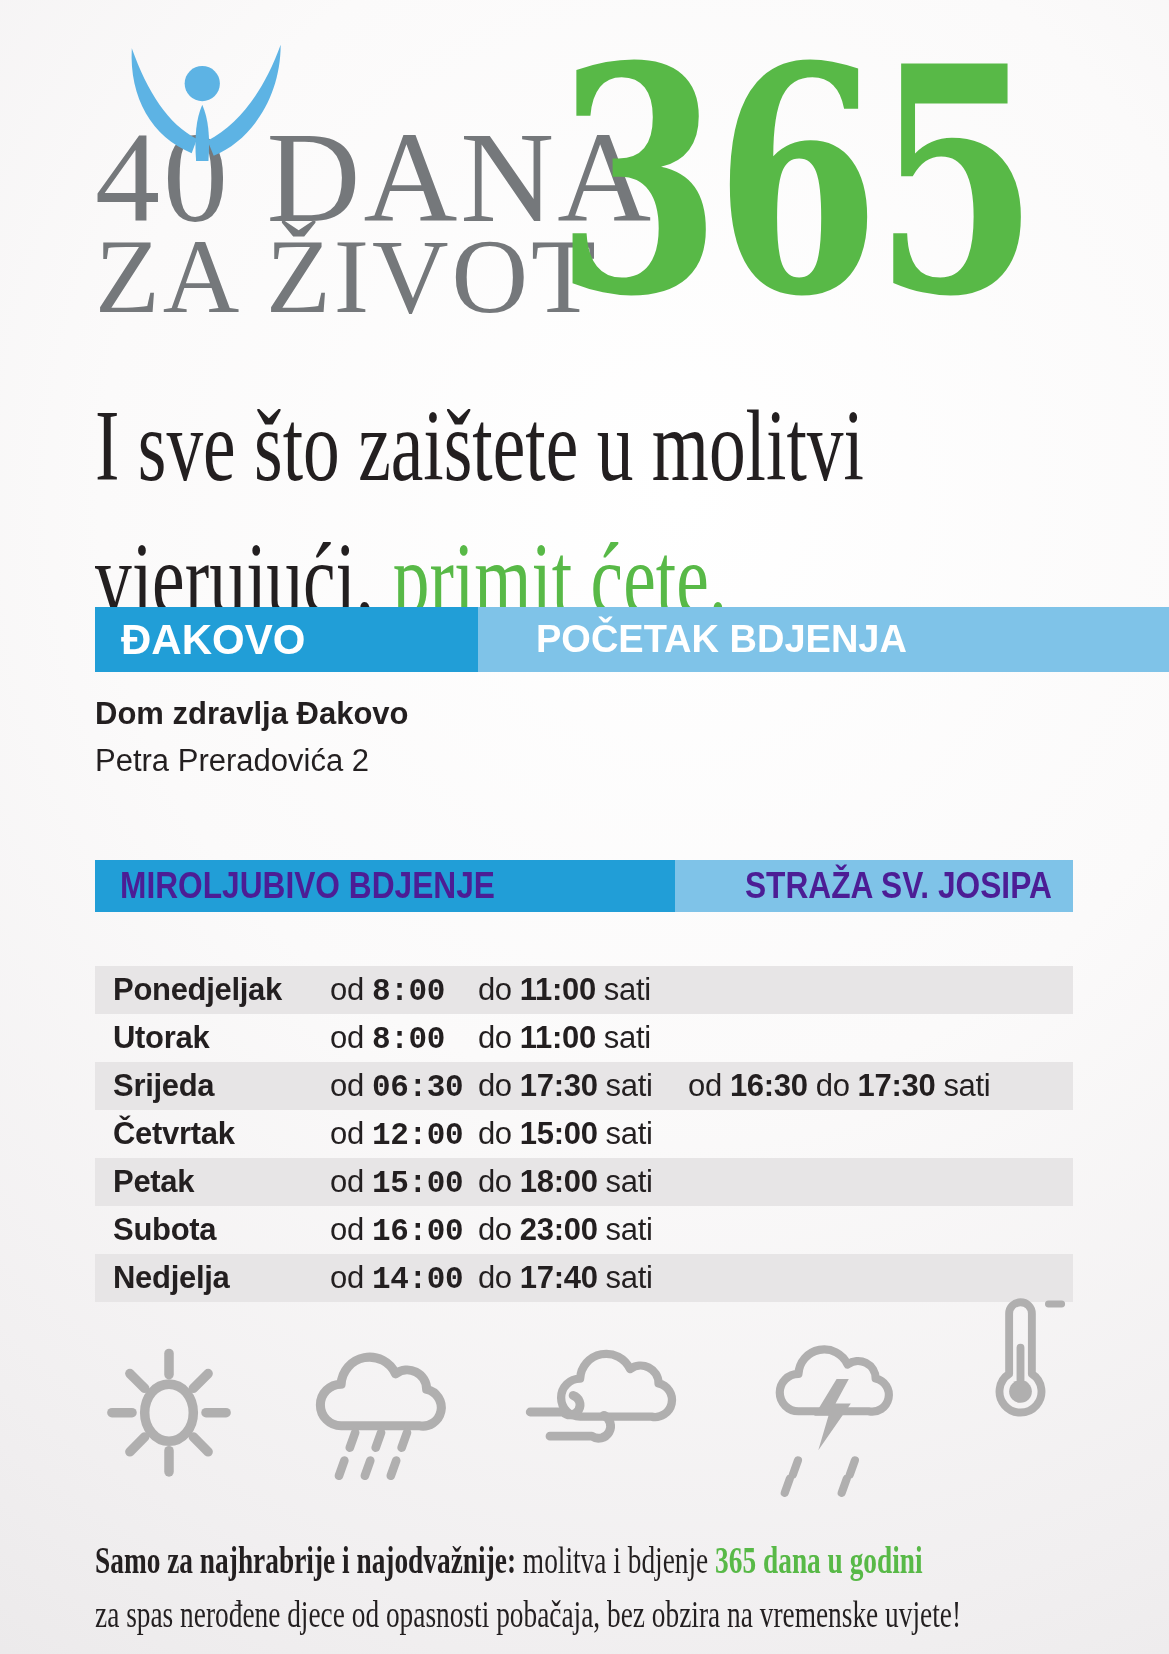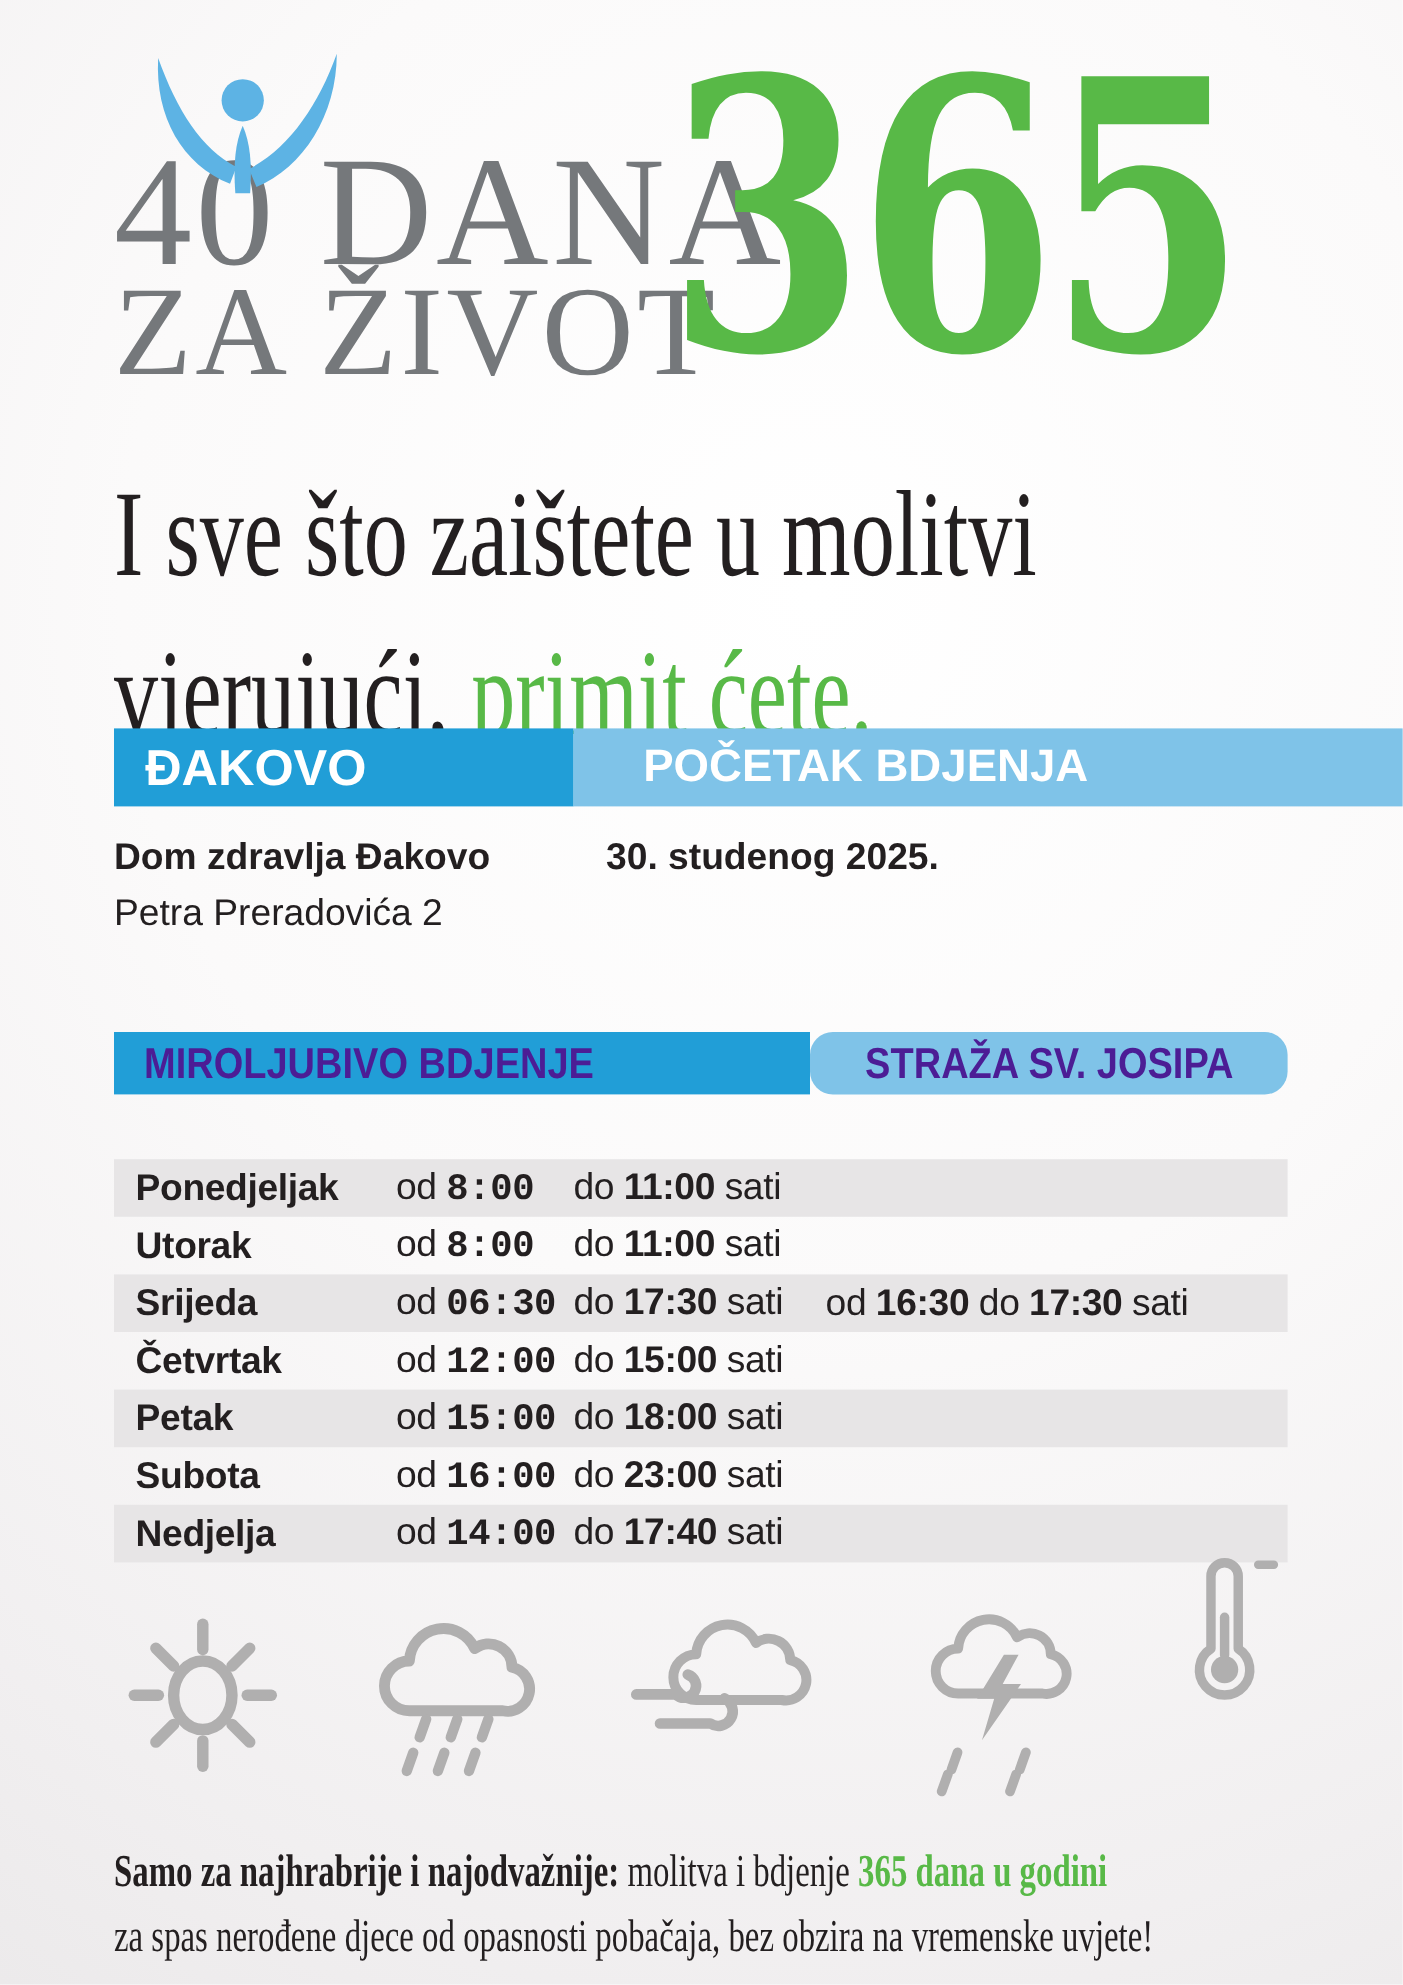--- a/index.html
+++ b/index.html
@@ -36,21 +36,21 @@
   .bar-city{width:383px;background:#219ed7;font-size:42px;line-height:65px;padding-left:26px;box-sizing:border-box;}
   .bar-start{flex:1;background:#7fc3e8;font-size:38px;line-height:65px;padding-left:58px;box-sizing:border-box;}
   .info{position:absolute;left:95px;top:690px;width:978px;font-size:31px;line-height:1.52;}
   .info-left{position:absolute;left:0;top:0;}
   .info-right{position:absolute;left:410px;top:0;}
   .b{font-weight:bold;}
   
   .bars2{position:absolute;left:95px;top:860px;width:978px;height:52px;display:flex;}
   .bar2{color:#4c1d95;font-weight:bold;font-size:36px;line-height:52px;white-space:nowrap;}
   .bar2-left{width:580px;background:#219ed7;box-sizing:border-box;padding-left:25px;}
-  .bar2-right{flex:1;background:#7fc3e8;box-sizing:border-box;text-align:center;border-radius:19px;}
+  .bar2-right{flex:1;background:#7fc3e8;box-sizing:border-box;text-align:right;}
   .cond{display:inline-block;transform:scaleX(0.88);transform-origin:left center;}
   .bar2-right .cond{transform-origin:center center;}
   .table{position:absolute;left:95px;top:966px;width:978px;}
   .srow{
     height:48px;display:grid;grid-template-columns:217px 358px 1fr;
     align-items:center;padding-left:18px;box-sizing:border-box;
     font-size:31px;letter-spacing:-0.3px;white-space:nowrap;
   }
   .srow:nth-child(odd){background:#e7e5e6;}
   .day{font-weight:bold;}
@@ -100,21 +100,20 @@
     <div class="bar bar-city">ĐAKOVO</div>
     <div class="bar bar-start">POČETAK BDJENJA</div>
   </div>
 
   <div class="info">
     <div class="info-left">
       <div class="b">Dom zdravlja Đakovo</div>
       <div>Petra Preradovića 2</div>
     </div>
     <div class="info-right">
-      <div class="b">30. studenog 2025.</div>
     </div>
   </div>
 
   <div class="bars2">
     <div class="bar2 bar2-left">
       <span class="cond">MIROLJUBIVO BDJENJE</span>
     </div>
     <div class="bar2 bar2-right">
       <span class="cond">STRAŽA SV. JOSIPA</span>
     </div>

